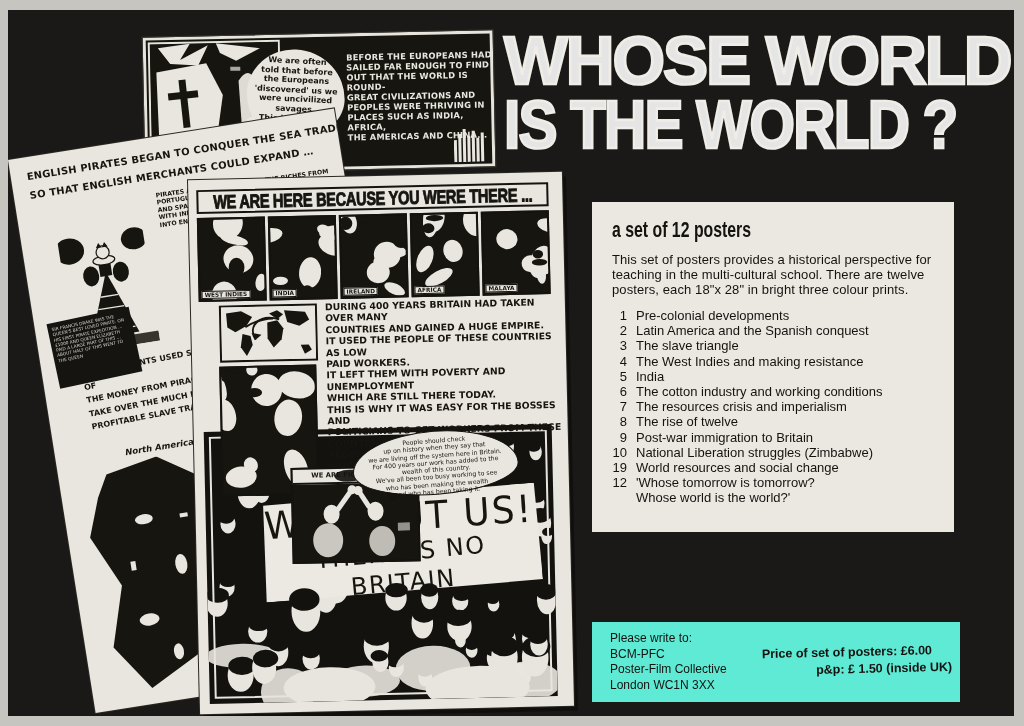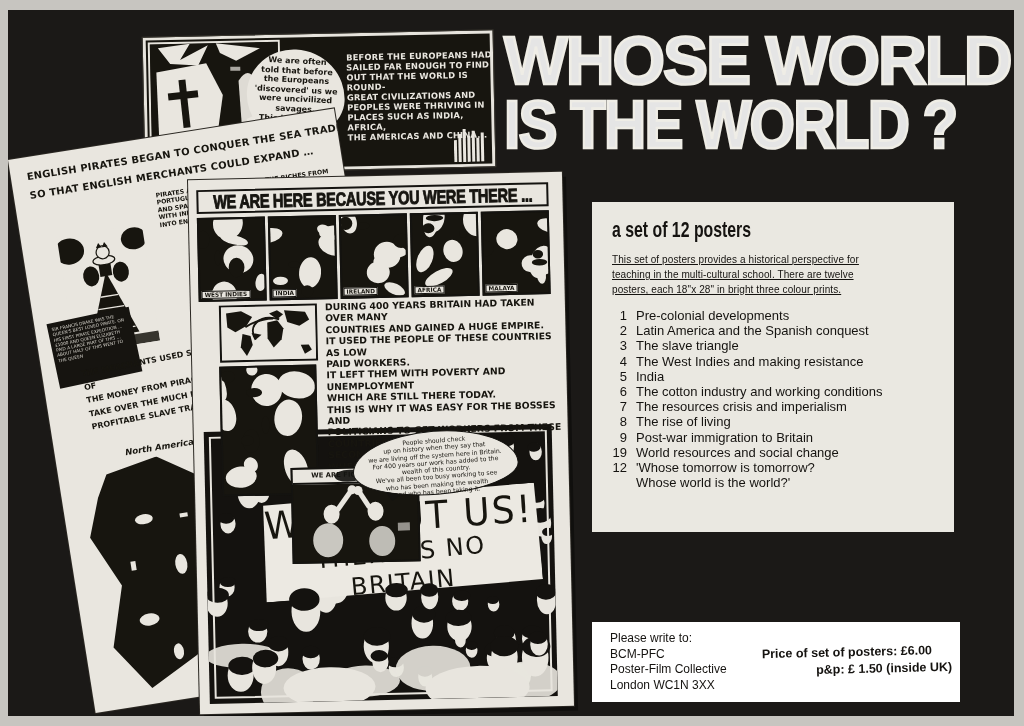--- a/index.html
+++ b/index.html
@@ -13,29 +13,29 @@
   .headline .l1, .headline .l2 { font-size:65px; line-height:64px; letter-spacing:-2px;
      -webkit-text-stroke:2.5px #efede6; transform-origin:left top; white-space:nowrap; }
   .headline .l1 { transform:scaleX(1.04) scaleY(1.04); }
   .headline .l2 { transform:scaleX(0.90) scaleY(1.04); margin-top:0px; }
 
   
   .info-box { position:absolute; left:584px; top:192px; width:362px; height:330px;
       background:#eae8e1; color:#151310; padding:15px 10px 0 20px; z-index:10; }
   .info-box h1 { font-size:22px; font-weight:bold; transform:scaleX(0.72); transform-origin:left top;
       white-space:nowrap; margin-bottom:9px; }
-  .info-box .p { font-size:10px; line-height:15px; letter-spacing:0.1px;text-decoration:underline; }
+  .info-box .p { font-size:13px; line-height:15px; letter-spacing:0.1px; }
   .info-box .p2 { text-indent:46px; }
   .plist { margin-top:11px; font-size:13px; line-height:15.2px; }
   .li { display:flex; }
   .li .num { width:24px; text-align:right; padding-right:9px; flex:none; }
 
   
   .contact-box { position:absolute; left:584px; top:612px; width:368px; height:80px;
-      background:#ffffff; color:#151310; padding:9px 10px 0 18px; font-size:12px; line-height:15.5px; z-index:10; }
+      background:#5eead4; color:#151310; padding:9px 10px 0 18px; font-size:12px; line-height:15.5px; z-index:10; }
   .price { position:absolute; left:170px; top:22px; width:190px; font-weight:bold; font-size:12.5px;
       line-height:17px; transform:rotate(-1.3deg); }
   .price .pl2 { text-align:right; }
 
   
   .posterA { position:absolute; left:136px; top:24px; width:350px; height:136px; background:#17150f;
       border:3px solid #e7e4dd; outline:1px solid #39362f; transform:rotate(-1.2deg); z-index:1; }
   .graphicA { position:absolute; left:2px; top:2px; width:132px; height:124px; border:2px solid #e7e4dd; background:#17150f; }
   .bubble1 { position:absolute; left:100px; top:12px; width:98px; height:90px; background:#e9e6df;
       border-radius:48% 52% 55% 45% / 50% 55% 45% 50%; transform:rotate(4deg);
@@ -508,25 +508,29 @@
         <div class="li">
           <span class="num">6</span>
           <span class="txt pre">The cotton industry and working conditions</span>
         </div>
         <div class="li">
           <span class="num">7</span>
           <span class="txt pre">The resources crisis and imperialism</span>
         </div>
         <div class="li">
           <span class="num">8</span>
-          <span class="txt pre">The rise of living</span>
+          <span class="txt pre">The rise of twelve</span>
         </div>
         <div class="li">
           <span class="num">9</span>
           <span class="txt pre">Post-war immigration to Britain</span>
+        </div>
+        <div class="li">
+          <span class="num">10</span>
+          <span class="txt pre">National Liberation struggles (Zimbabwe)</span>
         </div>
         <div class="li">
           <span class="num">19</span>
           <span class="txt pre">World resources and social change</span>
         </div>
         <div class="li">
           <span class="num">12</span>
           <span class="txt pre">'Whose tomorrow is tomorrow?
 Whose world is the world?'</span>
         </div>

